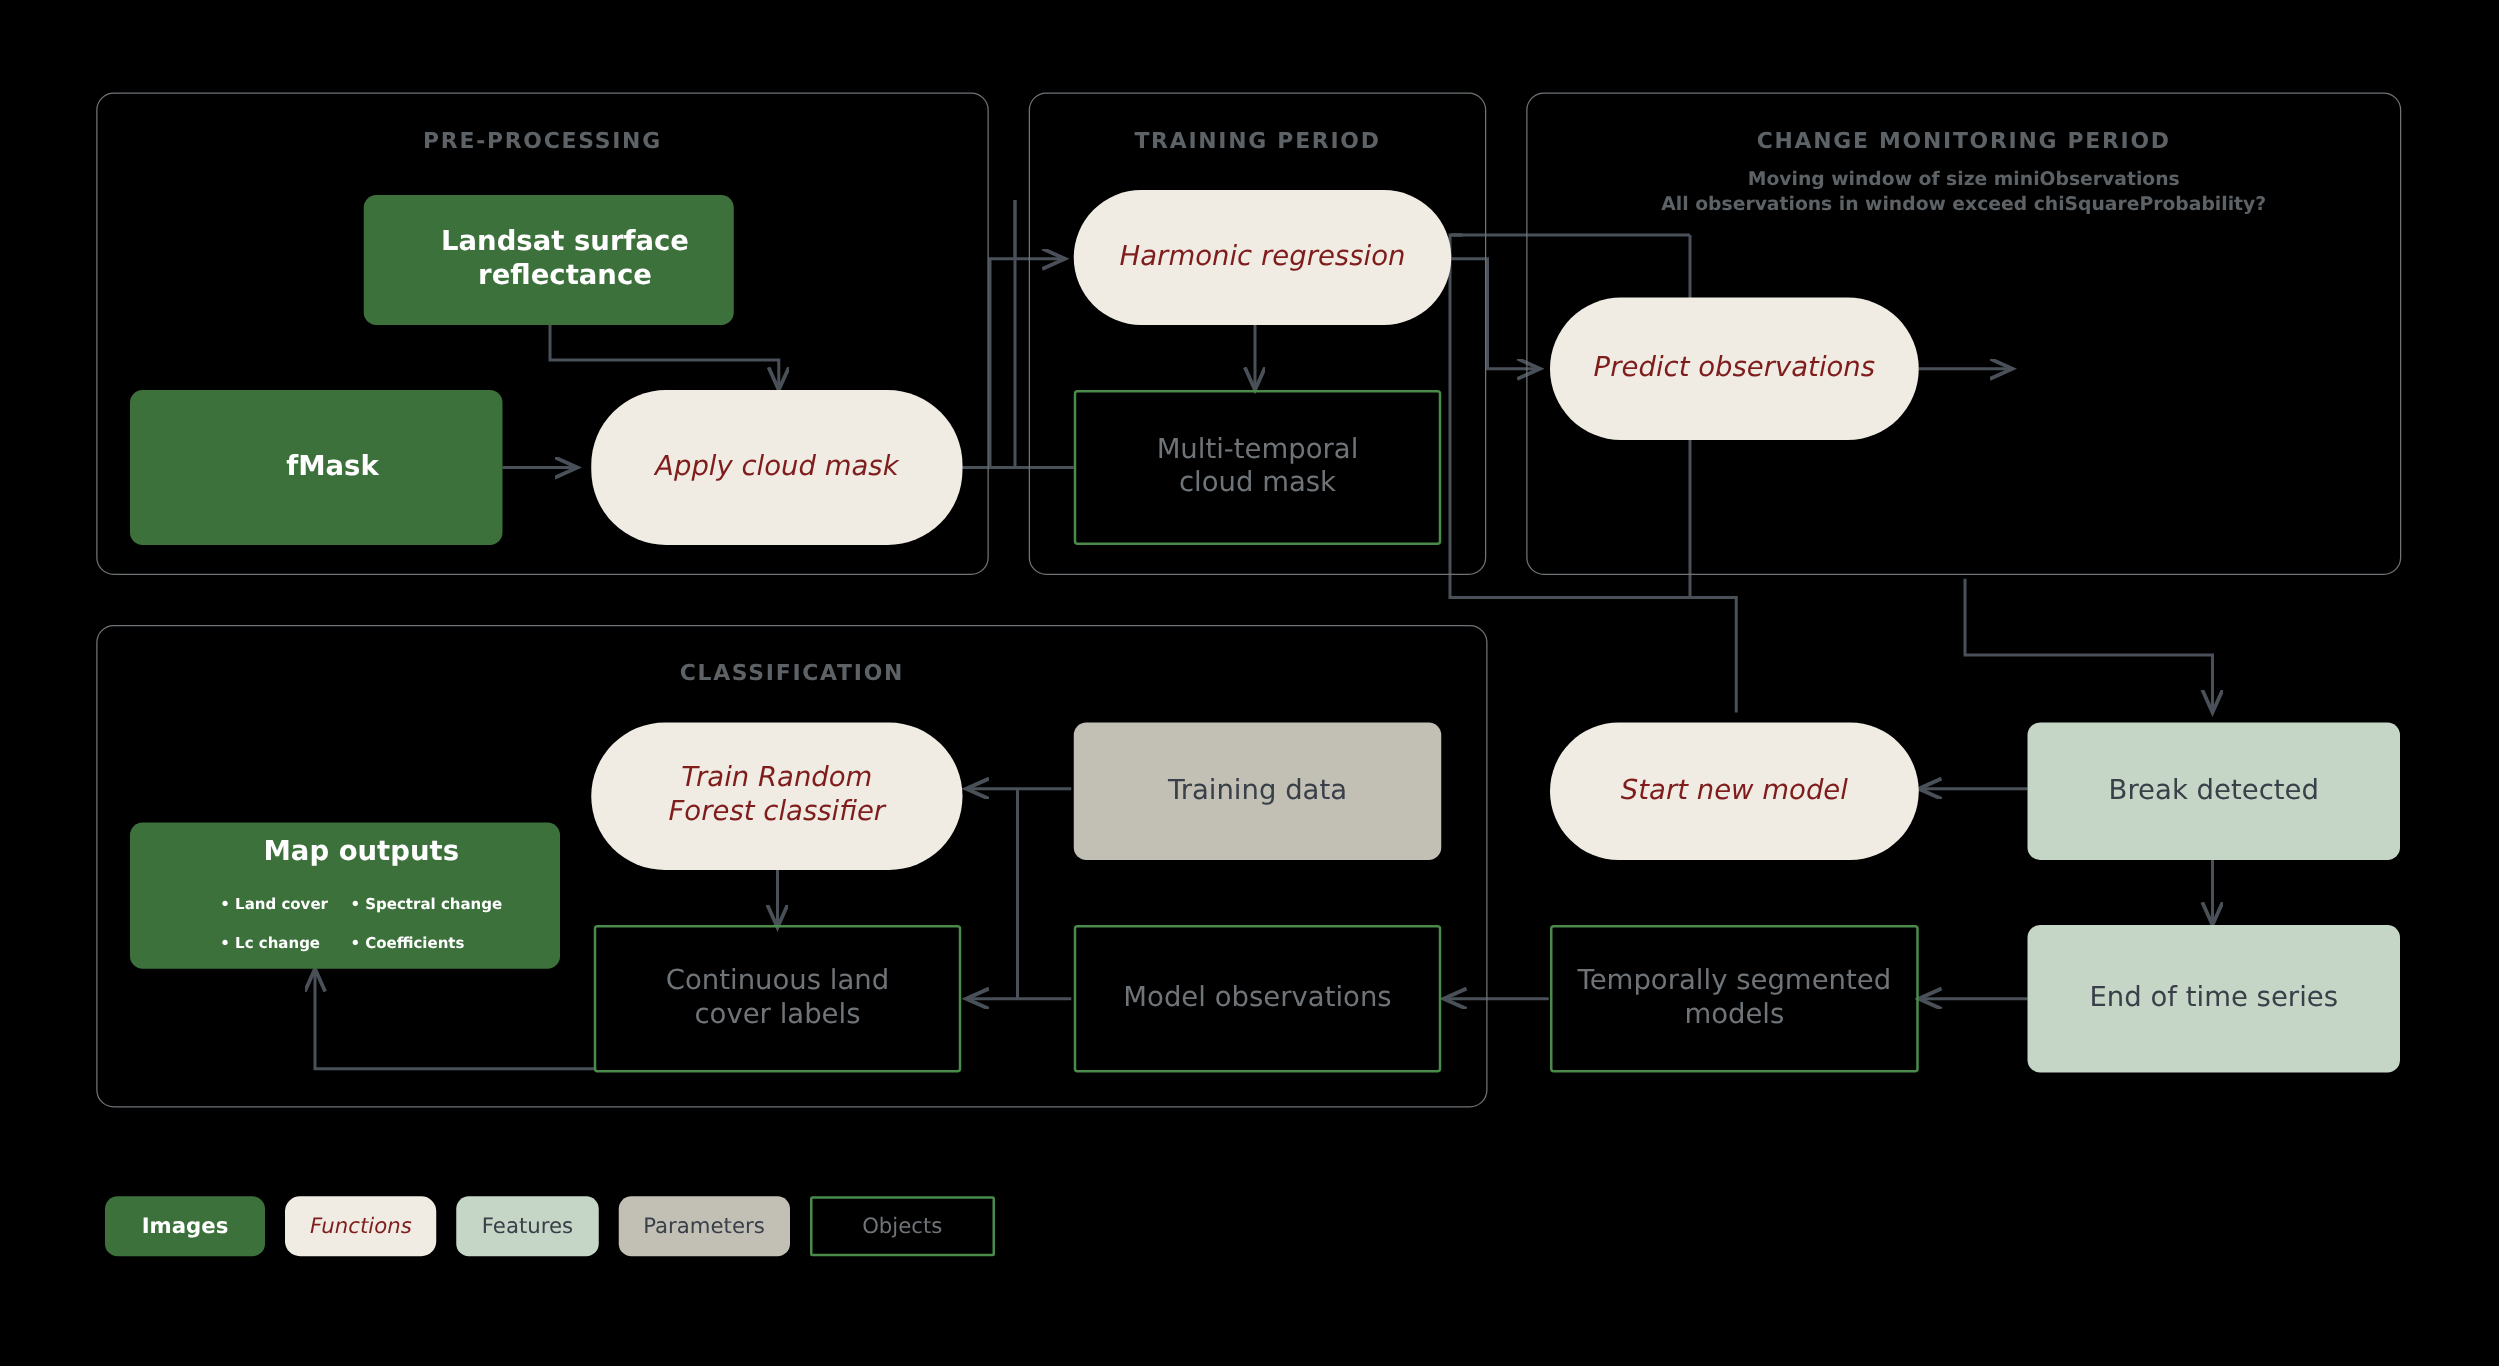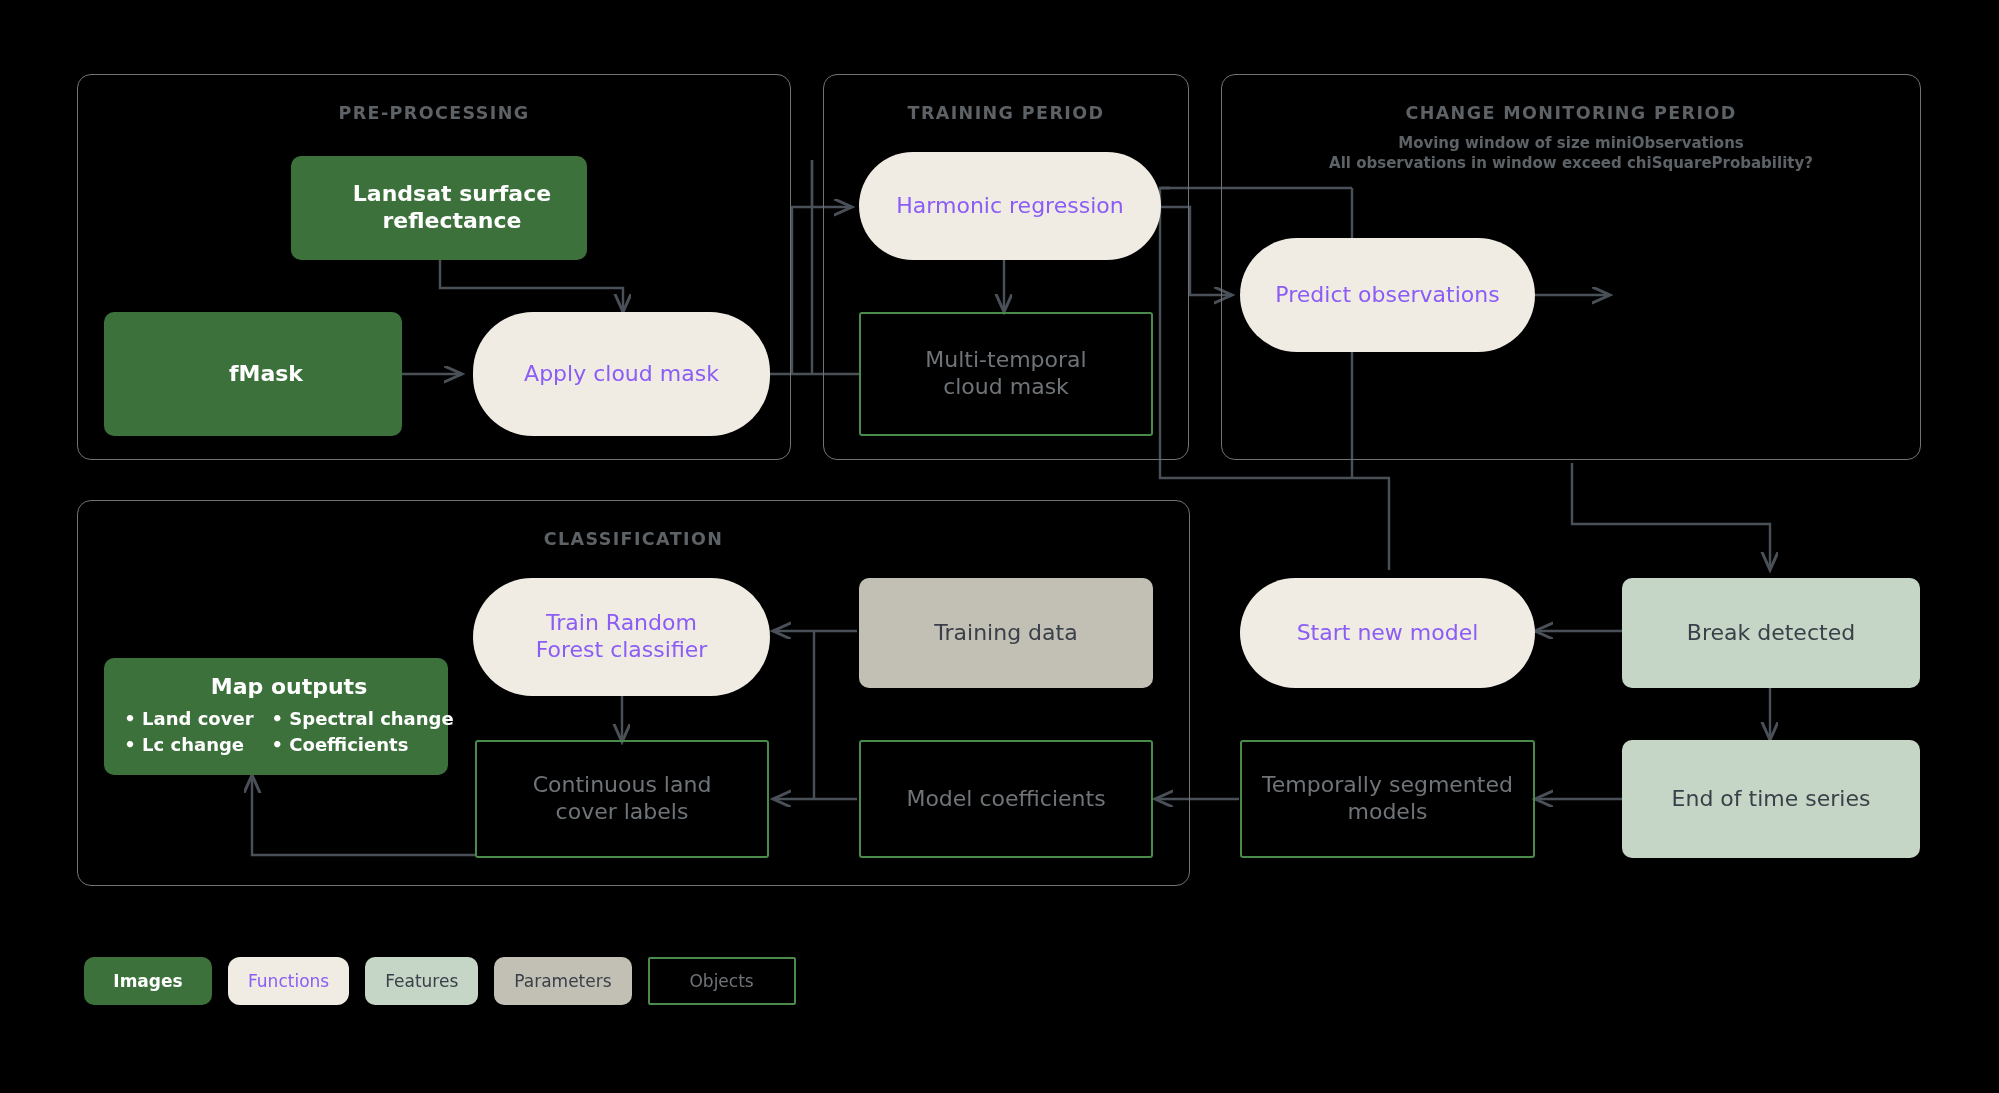--- a/index.html
+++ b/index.html
@@ -13,33 +13,33 @@
     font-weight:700;font-size:17.5px;letter-spacing:1.4px;}
   .panel-sub{position:absolute;width:100%;text-align:center;color:#5d6266;
     font-weight:700;font-size:15px;line-height:1.35;}
 
   .node{position:absolute;box-sizing:border-box;display:flex;align-items:center;
         justify-content:center;text-align:center;font-size:22px;line-height:1.22;}
 
   
   .n-image{background:#3d713c;color:#ffffff;border-radius:10px;font-weight:700;padding-left:26px;}
   
-  .n-func{background:#f0ece3;color:#8b5cf6;border-radius:60px;font-weight:400;}
+  .n-func{background:#f0ece3;color:#7f1d1d;border-radius:60px;font-weight:400;font-style:italic;}
   
   .n-feat{background:#c5d6c6;color:#3a4049;border-radius:10px;font-weight:400;}
   
   .n-param{background:#c2c0b4;color:#3a4049;border-radius:10px;font-weight:400;}
   
   .n-obj{background:transparent;border:2.6px solid #4a8a4a;color:#6f7478;border-radius:3px;font-weight:400;}
 
   .maps-inner{display:block;width:100%;padding:0 10px;box-sizing:border-box;}
   .maps-title{font-size:22px;font-weight:700;color:#fff;text-align:center;margin-bottom:5px;}
   .maps-cols{display:flex;justify-content:center;gap:18px;}
   .maps-col{text-align:left;}
-  .maps-li{font-size:18px;font-weight:700;color:#fff;line-height:1.45;white-space:nowrap;}
+  .maps-li{font-size:12px;font-weight:700;color:#fff;line-height:1.45;white-space:nowrap;margin-top:14px;}
 
   .legend{position:absolute;display:flex;align-items:center;gap:16px;}
   .lg{height:48px;display:flex;align-items:center;justify-content:center;
       padding:0 20px;font-size:17px;box-sizing:border-box;}
   .lg.n-func{border-radius:12px;}
   .lg.n-obj{border-radius:2px;}
 </style>
 </head>
 <body>
 
@@ -131,21 +131,21 @@
 
 
   <div class="node n-feat" style="left:1622px;top:578px;width:298px;height:110px;">Break detected</div>
 
   <div class="node n-feat" style="left:1622px;top:740px;width:298px;height:118px;">End of time series</div>
 
   <div class="node n-func" style="left:1240px;top:578px;width:295px;height:110px;">Start new model</div>
 
   <div class="node n-obj" style="left:1240px;top:740px;width:295px;height:118px;text-align:center;">Temporally segmented<br>models</div>
 
-  <div class="node n-obj" style="left:859px;top:740px;width:294px;height:118px;">Model coefficients</div>
+  <div class="node n-obj" style="left:859px;top:740px;width:294px;height:118px;">Model observations</div>
 
   <div class="node n-param" style="left:859px;top:578px;width:294px;height:110px;">Training data</div>
 
   <div class="node n-func" style="left:473px;top:578px;width:297px;height:118px;">Train Random<br>Forest classifier</div>
 
   <div class="node n-obj" style="left:475px;top:740px;width:294px;height:118px;">Continuous land<br>cover labels</div>
 
   <div class="node n-image" style="left:104px;top:658px;width:344px;height:117px;">
     <div class="maps-inner">
       <div class="maps-title">Map outputs</div>

